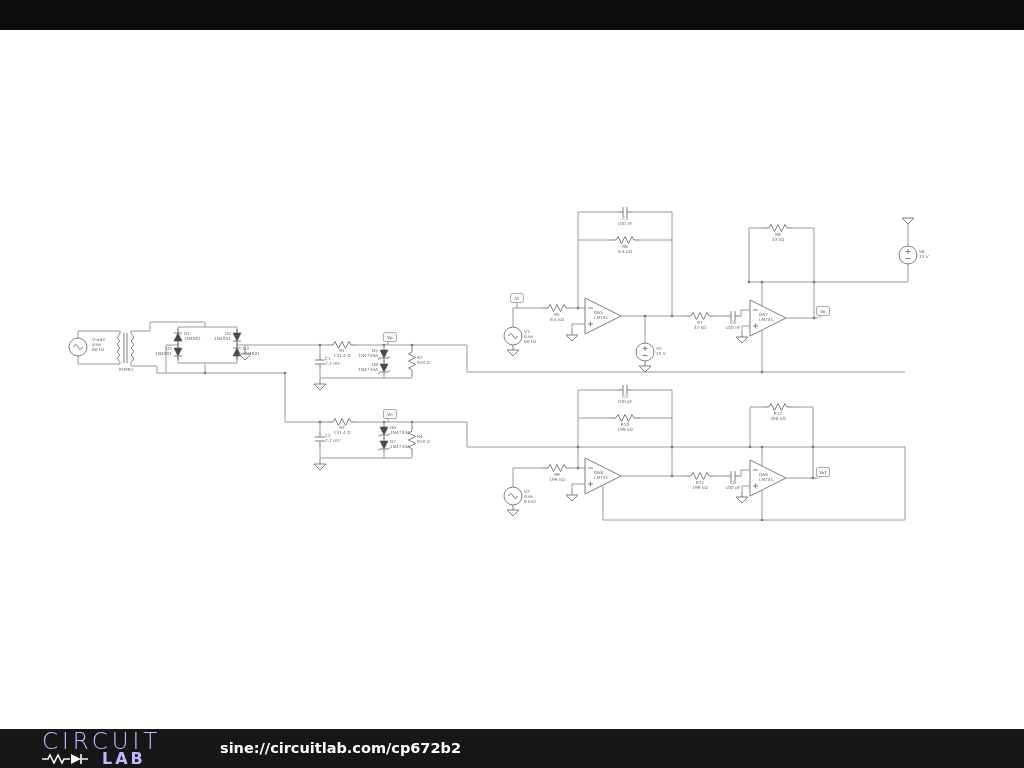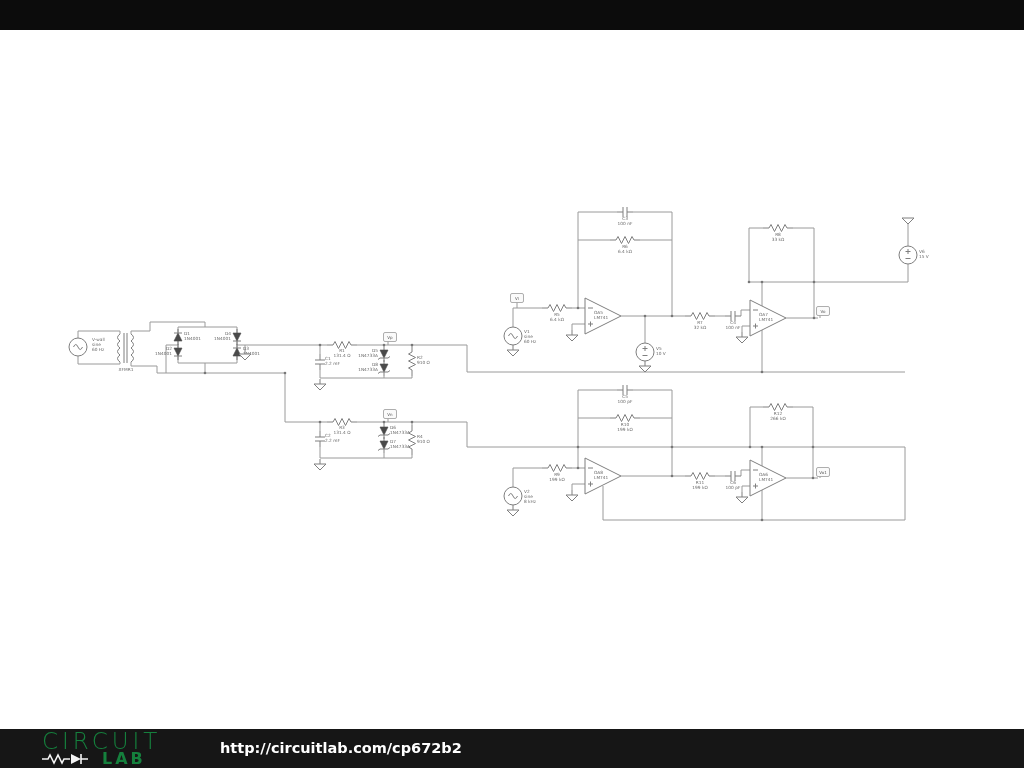--- a/index.html
+++ b/index.html
@@ -2,21 +2,21 @@
 <html><head>
 <meta charset="utf-8">
 <style>
   html,body{margin:0;padding:0;background:#333;}
   .screen{width:1024px;height:768px;position:relative;background:#fff;overflow:hidden;
           font-family:"DejaVu Sans",sans-serif;}
   .topbar{position:absolute;left:0;top:0;width:1024px;height:30px;background:#0c0c0c;}
   .canvas{position:absolute;left:0;top:30px;width:1024px;height:699px;background:#ffffff;}
   .footer{position:absolute;left:0;top:729px;width:1024px;height:39px;background:#161616;
           display:flex;align-items:center;}
-  .logo{margin-left:42px;width:150px;color:#15803d;line-height:1;}
+  .logo{margin-left:42px;width:150px;color:#c4b5fd;line-height:1;}
   .logo-top{font-size:23px;letter-spacing:4px;font-weight:300;}
   .logo-bottom{display:flex;align-items:center;margin-top:-2px;}
   .logo-bottom svg{display:block;margin-right:2px;}
   .logo-lab{font-size:16px;font-weight:bold;letter-spacing:3px;}
   .meta{margin-left:28px;color:#fff;line-height:1.3;}
   .meta .line1{font-size:14.5px;font-weight:bold;}
   .meta .author{font-style:italic;}
   .meta .line2{font-size:14.5px;font-weight:bold;}
   
   .w{stroke:#9a9a9a;stroke-width:1;fill:none;}
@@ -304,17 +304,17 @@
       <div class="logo-bottom">
         <svg width="58" height="14" viewBox="0 0 58 14">
           <path d="M0,7 H6 L8,3 L12,11 L16,3 L20,11 L22,7 H28" stroke="#f4f4f4" stroke-width="1.6" fill="none"></path>
           <path d="M29,2 V12 L39,7 Z" fill="#f4f4f4"></path>
           <path d="M39,2 V12 M39,7 H46" stroke="#f4f4f4" stroke-width="1.6" fill="none"></path>
         </svg>
         <span class="logo-lab">LAB</span>
       </div>
     </div>
     <div class="meta">
-      <div class="line2">http://circuitlab.com/cp672b2</div>
+      <div class="line2">sine://circuitlab.com/cp672b2</div>
     </div>
   </div>
 
 </div>
 
 </body></html>

